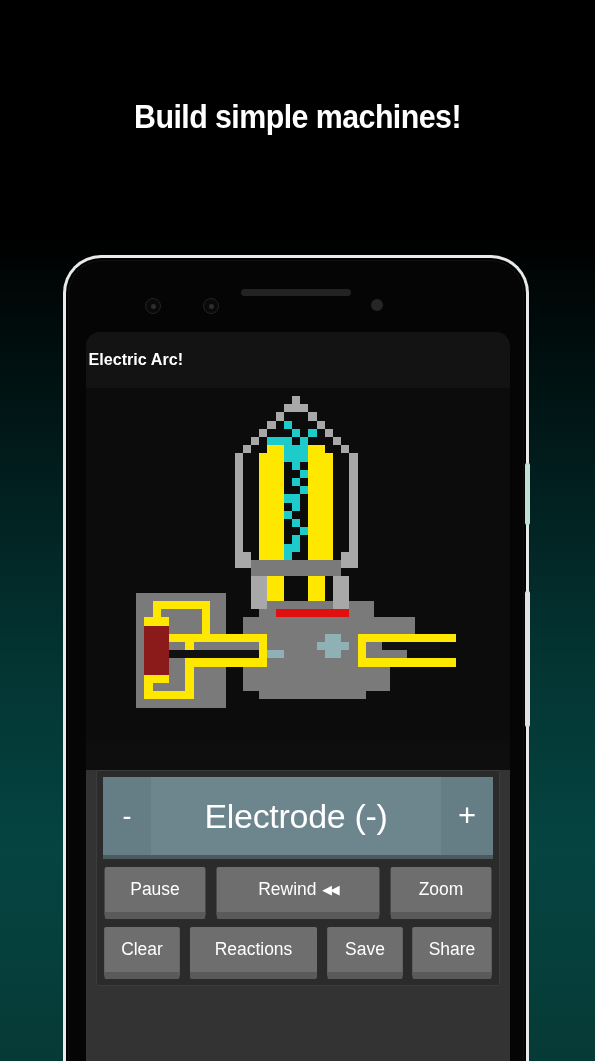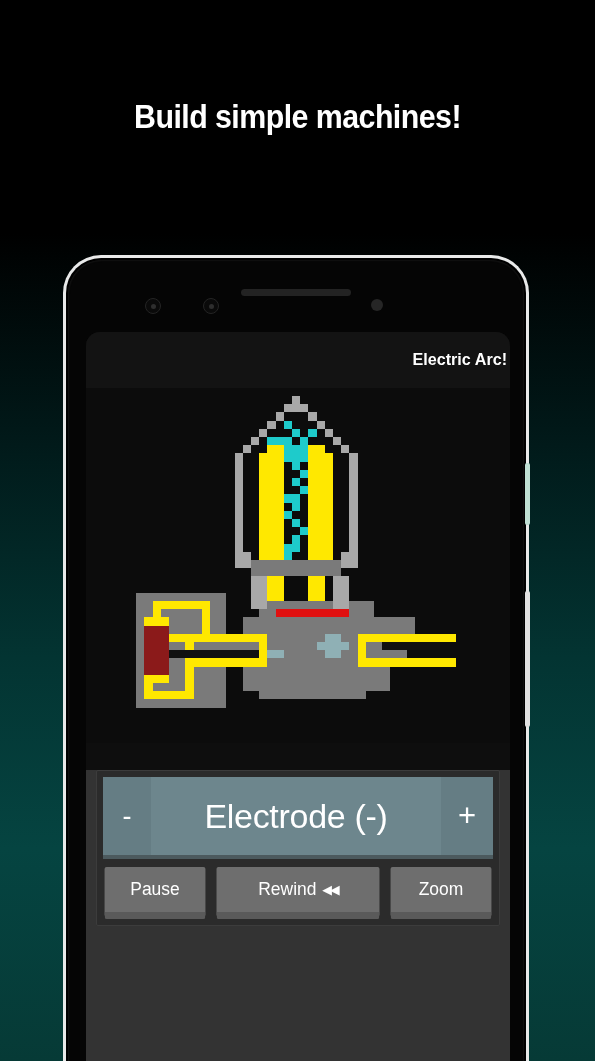--- a/index.html
+++ b/index.html
@@ -126,21 +126,21 @@
     height: 752px;
     border-radius: 14px 14px 0 0;
     overflow: hidden;
     background: #0e0e0e;
   }
   .titlebar {
     height: 56px;
     background: #131313;
     display: flex;
     align-items: center;
-    justify-content: flex-end;
+    justify-content: flex-start;
   }
   .titlebar .title {
     color: #ffffff;
     font-size: 17px;
     font-weight: bold;
     transform: scaleX(0.95);
   }
 
   
   .canvas {
@@ -366,19 +366,33 @@
             </div>
             <div class="btn b-rewind">
               <span>Rewind</span>
               <span class="glyph">◀◀</span>
             </div>
             <div class="btn b-zoom">
               <span>Zoom</span>
             </div>
           </div>
 
+          <div class="btn-row row2">
+            <div class="btn b-clear">
+              <span>Clear</span>
+            </div>
+            <div class="btn b-reactions">
+              <span>Reactions</span>
+            </div>
+            <div class="btn b-save">
+              <span>Save</span>
+            </div>
+            <div class="btn b-share">
+              <span>Share</span>
+            </div>
+          </div>
 
         </div>
       </div>
 
     </div>
   </div>
 </div>
 
 </body></html>

